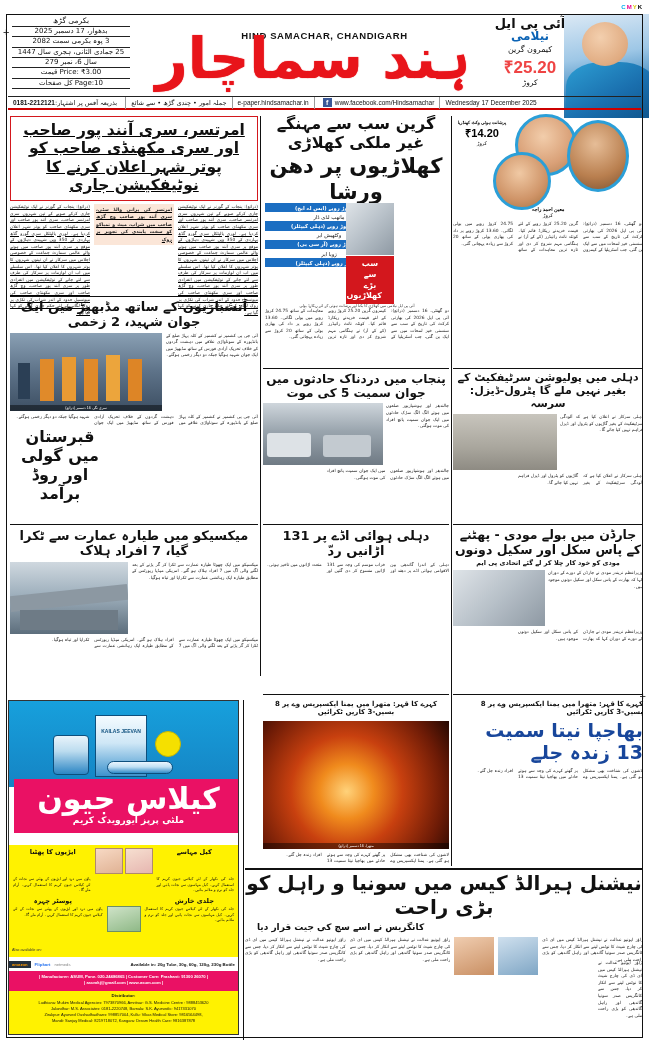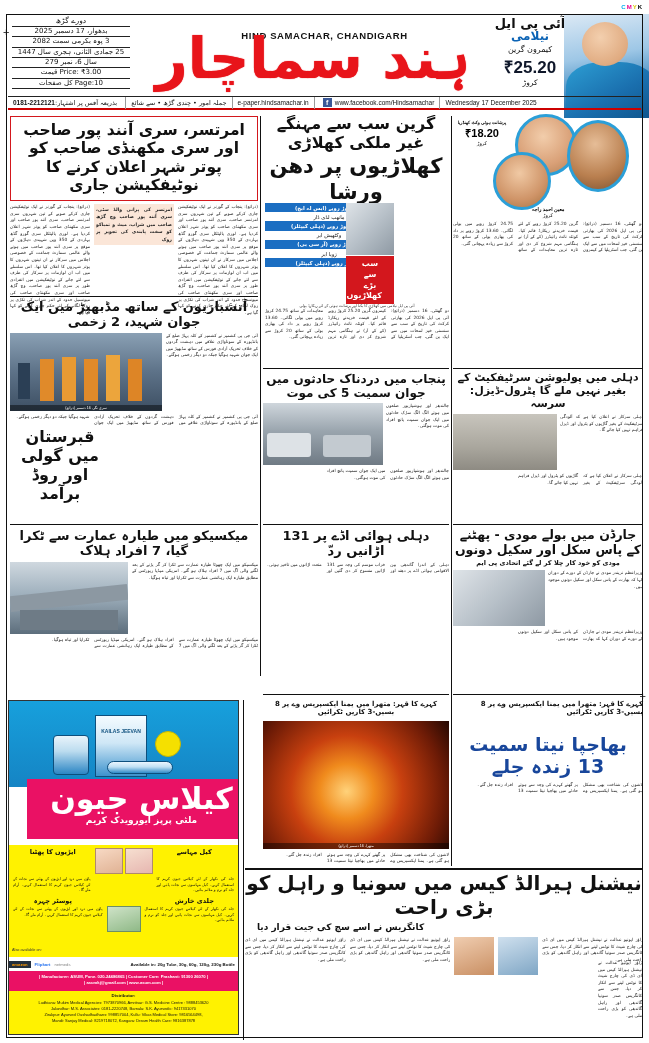--- a/index.html
+++ b/index.html
@@ -40,21 +40,21 @@
     font-size: 56px; line-height: 74px; direction: rtl;
     text-shadow: 0 0 1px #e8141a;
     overflow: hidden; white-space: nowrap;
   }
 
   
   .ipl-promo { position: absolute; left: 486px; top: 0px; width: 72px; height: 80px; text-align: center; direction: rtl; }
   .ipl-promo .l1 { font-size: 13px; font-weight: bold; color: #111; font-family: "DejaVu Sans", sans-serif; }
   .ipl-promo .l2 { font-size: 12px; font-weight: bold; color: #0b63b5; font-family: "DejaVu Sans", sans-serif; margin-top: -2px;}
   .ipl-promo .l3 { font-size: 8px; color: #111; font-family: "DejaVu Sans", sans-serif; margin-top: 2px;}
-  .ipl-promo .price { font-size: 17px; font-weight: bold; color: #0f172a; margin-top: 1px; }
+  .ipl-promo .price { font-size: 17px; font-weight: bold; color: #ef4444; margin-top: 1px; }
   .ipl-promo .l4 { font-size: 7.5px; color: #111; font-family: "DejaVu Sans", sans-serif; }
 
   .player-top {
     position: absolute; left: 556px; top: -2px; width: 92px; height: 104px;
     background: linear-gradient(170deg,#dce9f5 0%, #9ec7e6 40%, #2f7fb8 75%, #1d5f92 100%);
     overflow: hidden;
   }
   .player-top::after{
     content:""; position:absolute; left:18px; top:8px; width:46px; height:44px; border-radius:50%;
     background: radial-gradient(circle at 40% 35%, #f3cfae 0%, #e0ab81 70%, #c98f63 100%);
@@ -123,21 +123,21 @@
   .ad-prod { position: absolute; left: 42px; top: 8px; width: 150px; height: 72px; }
   .ad-prod .jar { position: absolute; left: 2px; top: 26px; width: 36px; height: 40px; border-radius: 4px;
                   background: linear-gradient(180deg,#e9f4fb 0%,#bcdcef 40%,#2c86c4 100%); border: 1px solid #0d4f7d; }
   .ad-prod .box { position: absolute; left: 44px; top: 6px; width: 52px; height: 62px;
                   background: linear-gradient(180deg,#f4fbff 0%,#cfe7f6 45%,#3d93cd 100%); border: 1px solid #0d4f7d; }
   .ad-prod .box span { display:block; font-size: 5px; font-weight: bold; color:#0d4f7d; text-align:center; margin-top: 12px;}
   .ad-prod .tube { position: absolute; left: 56px; top: 52px; width: 66px; height: 13px; border-radius: 7px;
                    background: linear-gradient(180deg,#eaf6ff 0%,#bfdff3 45%,#2f8ac8 100%); border: 1px solid #0d4f7d; }
   .ad-prod .badge { position: absolute; left: 104px; top: 22px; width: 26px; height: 26px; border-radius: 50%;
                     background: #f5e000; border: 1px solid #c9b700; }
-  .ad-brandband { position: absolute; left: 18px; top: 78px; width: 100%; height: 60px; background: #ea1164; }
+  .ad-brandband { position: absolute; left: 5px; top: 78px; width: 100%; height: 54px; background: #ea1164; }
   .ad-brand { text-align: center; color: #fff; direction: rtl; font-family: "DejaVu Sans", sans-serif;
               font-weight: bold; font-size: 30px; line-height: 40px; }
   .ad-sub { text-align: center; color: #fff; direction: rtl; font-family: "DejaVu Sans", sans-serif;
             font-weight: bold; font-size: 9px; margin-top: -4px; }
   .ad-yellow { position: absolute; left: 0; top: 144px; width: 100%; height: 112px; background: #fff200; }
   .ad-yellow .hd2 { font-size: 6.5px; font-weight: bold; direction: rtl; text-align: center; color: #111;
                     font-family: "DejaVu Sans", sans-serif; }
   .ad-yellow .txt { font-size: 3.8px; direction: rtl; color: #111; line-height: 1.5; text-align: justify;
                     font-family: "DejaVu Sans", sans-serif; }
   .ad-thumb { background: linear-gradient(160deg,#f7d9c4,#e0b294); border: 1px solid #b08a6c; }
@@ -164,21 +164,21 @@
 
   <div class="cmyk">
     <span class="c-c">C</span><span class="c-m">M</span><span class="c-y">Y</span><span class="c-k">K</span>
   </div>
   <div class="regmark">+</div>
   <div class="regmark2">+</div>
 
   <div class="masthead">
 
     <div class="mast-info">
-      <div class="row first urdu">دورے گڑھ</div>
+      <div class="row first urdu">بکرمی گڑھ</div>
       <div class="row urdu">بدھوار، 17 دسمبر 2025</div>
       <div class="row urdu">3 پوہ بکرمی سمت 2082</div>
       <div class="row urdu">25 جمادی الثانی، ہجری سال 1447</div>
       <div class="row urdu">سال 6، نمبر 279</div>
       <div class="row urdu">Price: ₹3.00 قیمت</div>
       <div class="row urdu">Page:10 کل صفحات</div>
     </div>
 
     <div class="mast-eng">HIND SAMACHAR, CHANDIGARH</div>
     <div class="mast-title urdu">ہند سماچار</div>
@@ -203,21 +203,21 @@
     </div>
     <div class="cell urdu">جملہ امور • چندی گڑھ • سے شائع</div>
     <div class="cell">e-paper.hindsamachar.in</div>
     <div class="cell" style="border-right:1px solid #999;">
       <span class="fb">f</span>
       <span>www.facebook.com/Hindsamachar</span>
     </div>
     <div class="cell">Wednesday 17 December 2025</div>
   </div>
 
-  <div class="col" style="left:10px; top:116px; width:248px;">
+  <div class="col" style="left:10px; top:116px; width:248px;text-decoration:underline;">
     <div style="border:1.5px solid #d3171d; padding:3px 2px;">
       <div class="hd" style="font-size:15.5px; padding:1px 2px 3px;">امرتسر، سری آنند پور صاحب اور سری مکھنڈی صاحب کو پوتر شہر اعلان کرنے کا نوٹیفکیشن جاری</div>
     </div>
     <div style="display:flex; gap:4px; margin-top:3px; height:120px;">
       <div class="body-txt" style="flex:1;">(ذرائع): پنجاب کے گورنر نے ایک نوٹیفکیشن جاری کرکے صوبے کے تین شہروں سری امرتسر صاحب، سری آنند پور صاحب اور سری مکھنڈی صاحب کو پوتر شہر اعلان کردیا ہے۔ لوری پالیٹکل سری گورو گڈھ بہاردی کے 350 ویں شہیدی دہاڑوں کے موقع پر سری آنند پور صاحب میں ہونے والے عالمی سمارٹ جماعت کے خصوصی اجلاس میں سرکار نے ان تینوں شہروں کا پوتر شہروں کا اعلان کیا تھا۔ اس سلسلے میں اب ان لوازمات پر سرکار کی طرف سے لئے جانے کے نوٹیفکیشن میں انفرادی طور پر سری آنند پور صاحب، وچ گڑھ صاحب اور سری مکھنڈی صاحب کی میونسپل حدود کے اندر شراب کی تکڑی پر روک لگانے کے لئے حکم جاری کرنے کو کہا گیا ہے۔</div>
       <div style="flex:1;">
         <div style="background:#fbe6d8; padding:2px;">
           <div class="body-txt" style="font-size:4.6px; font-weight:bold; line-height:1.6;">امرتسر کی پرانی والڈ سٹی، سری آنند پور صاحب وچ گڑھ صاحب میں شراب، میٹ و تمباکو کو سخت پابندی کی تجویز پر روک</div>
         </div>
       </div>
@@ -267,21 +267,21 @@
   <div class="col" style="left:453px; top:116px; width:190px;">
     <div style="position:relative; height:92px;">
       <div class="photo blur" style="position:absolute; left:62px; top:-2px; width:62px; height:62px; border-radius:50%; border:3px solid #2b9fd8;
         background:radial-gradient(circle at 45% 35%,#f2cdab 0%, #d9a077 60%, #b07f55 100%);"></div>
       <div class="photo blur" style="position:absolute; left:40px; top:36px; width:58px; height:58px; border-radius:50%; border:3px solid #2b9fd8;
         background:radial-gradient(circle at 45% 35%,#f0c9a4 0%, #cf9468 60%, #a4713f 100%);"></div>
       <div class="photo blur" style="position:absolute; left:114px; top:4px; width:62px; height:72px; border-radius:50%; border:3px solid #2b9fd8;
         background:radial-gradient(circle at 45% 32%,#e6bd97 0%, #b97f4f 60%, #7d5230 100%);"></div>
       <div style="position:absolute; left:0px; top:4px; width:58px; text-align:center; direction:rtl;">
         <div style="font-size:4.4px; font-weight:bold;">پرشانت ہوئی وکٹ کھنڈریا</div>
-        <div style="font-size:11px; font-weight:bold;">₹18.20</div>
+        <div style="font-size:11px; font-weight:bold;">₹14.20</div>
         <div style="font-size:5px;">کروڑ</div>
       </div>
     </div>
     <div style="text-align:center; direction:rtl; margin-top:-2px;">
       <div style="font-size:5px; font-weight:bold;">معین احمد راجہ</div>
       <div style="font-size:5px;">کروڑ</div>
     </div>
     <div class="body-txt" style="margin-top:3px; height:148px; columns:3;">دو گھنٹی، 16 دسمبر (ذرائع): آئی پی ایل 2026 کی بھارتی کرکٹ کی تاریخ کے سب سے سنسنی خیز لمحات میں سے ایک بن گئی، جب آسٹریلیا کے کیمرون گرین 25.20 کروڑ روپے کے لئے قیمت خریدنے ریکارڈ قائم کیا۔ کوئٹہ نائٹ رائیڈرز (کے کے آر) نے ہنگامی مہم شروع کر دی اور تازہ ترین معاہدات کے ساتھ 24.75 کروڑ روپے میں بولی لگائی۔ 13.60 کروڑ روپے پر داد کی بھاری بولی کے ساتھ 20 کروڑ سے زیادہ پہچانی گئی۔</div>
   </div>
 
@@ -363,21 +363,21 @@
     <div class="dek" style="font-size:7px;">کہرے کا قہر: متھرا میں یمنا ایکسپریس وے پر 8 بسیں-3 کاریں ٹکرائیں</div>
     <div class="photo fire" style="width:186px; height:128px; margin-top:4px;">
       <div class="cap">متھرا، 16 دسمبر (ذرائع)</div>
     </div>
     <div class="body-txt" style="margin-top:3px; height:32px; columns:3;">لاشوں کی شناخت بھی مشکل ہو گئی ہے۔ یمنا ایکسپریس وے پر گھنے کہرے کی وجہ سے ہوئے حادثے میں بھاجپا نیتا سمیت 13 افراد زندہ جل گئے۔</div>
   </div>
 
   <div class="divider-h" style="left:453px; top:694px; width:190px;"></div>
   <div class="col" style="left:453px; top:700px; width:190px;">
     <div class="dek" style="font-size:7px; text-align:right;">کہرے کا قہر: متھرا میں یمنا ایکسپریس وے پر 8 بسیں-3 کاریں ٹکرائیں</div>
-    <div class="hd blue" style="font-size:19px; margin-top:16px; text-align:center;">بھاجپا نیتا سمیت 13 زندہ جلے</div>
+    <div class="hd blue" style="font-size:19px; margin-top:2px; text-align:right;">بھاجپا نیتا سمیت 13 زندہ جلے</div>
     <div class="body-txt" style="margin-top:4px; height:140px; columns:3;">لاشوں کی شناخت بھی مشکل ہو گئی ہے۔ یمنا ایکسپریس وے پر گھنے کہرے کی وجہ سے ہوئے حادثے میں بھاجپا نیتا سمیت 13 افراد زندہ جل گئے۔</div>
   </div>
 
   <div class="divider-h" style="left:245px; top:868px; width:398px; height:2px; background:#111;"></div>
   <div class="col" style="left:245px; top:872px; width:398px;">
     <div class="hd" style="font-size:20px; text-align:center;">
       <span>نیشنل ہیرالڈ کیس میں سونیا و راہل کو بڑی راحت</span>
     </div>
     <div style="display:flex; justify-content:space-between; margin-top:3px;">
       <div class="dek" style="font-size:9px; width:48%;">کانگریس نے اسے سچ کی جیت قرار دیا</div>

